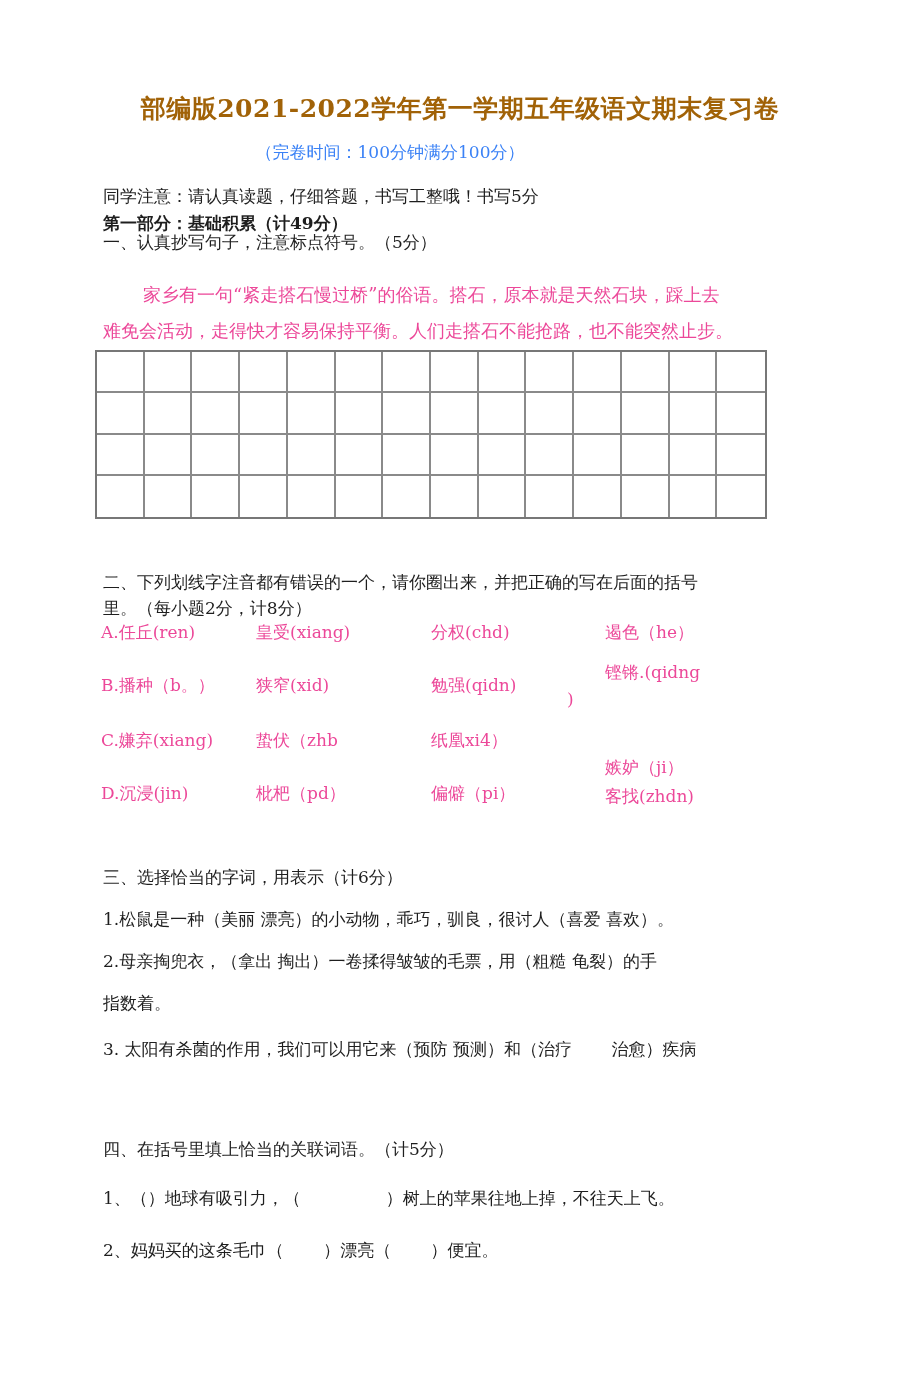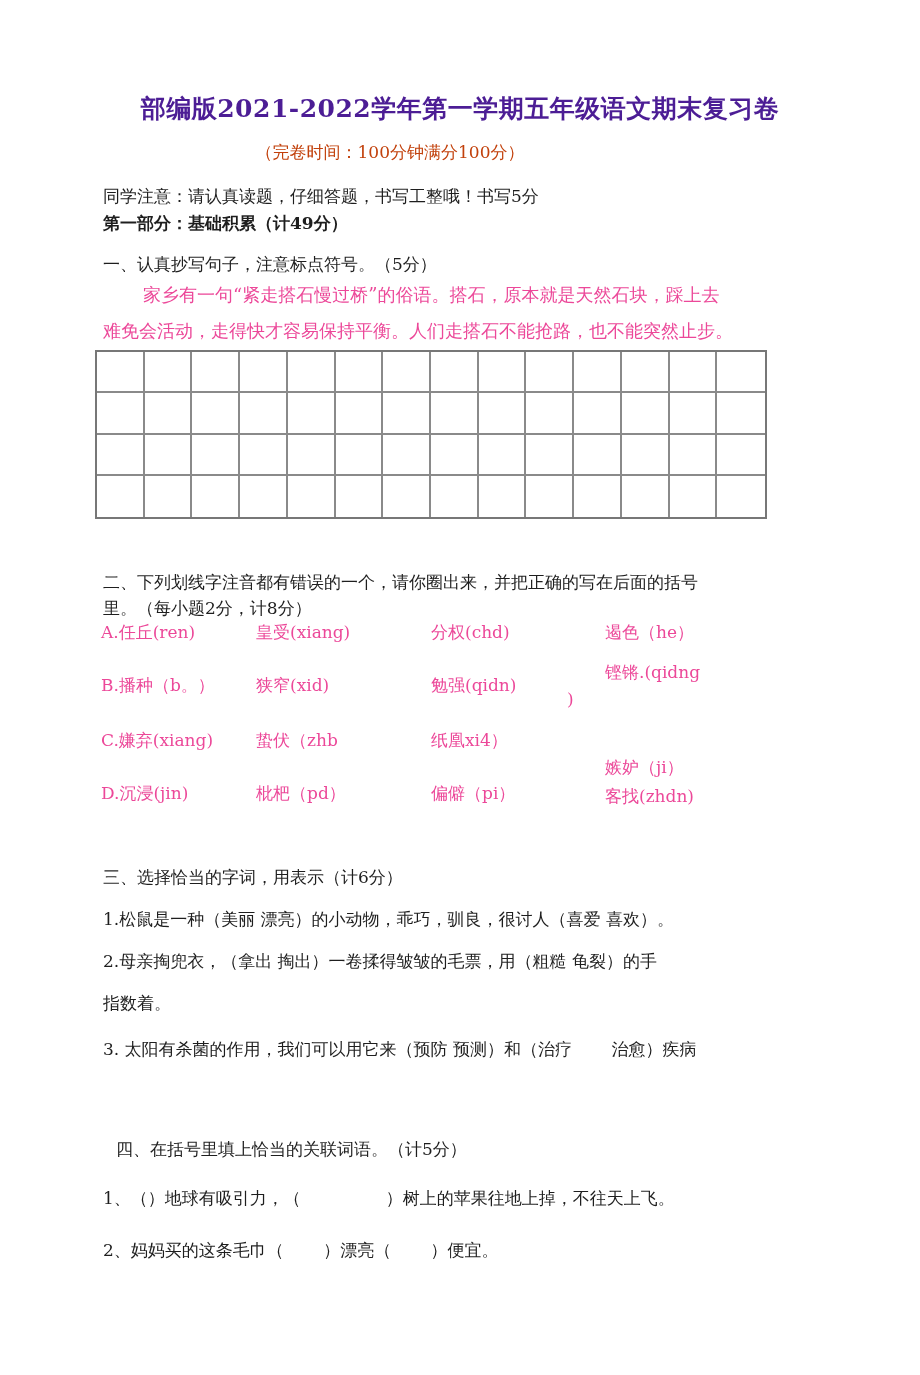--- a/index.html
+++ b/index.html
@@ -1,40 +1,40 @@
 <!DOCTYPE html>
 <html><head>
 <meta charset="utf-8">
 <style>
   html, body { margin: 0; padding: 0; background: #ffffff; }
   body { width: 920px; height: 1375px; position: relative; overflow: hidden;
          font-family: "DejaVu Serif", "Liberation Serif", serif; color: #1a1a1a; }
   .abs { position: absolute; white-space: nowrap; }
-  .title { left: 0; width: 920px; text-align: center; top: 92px; font-size: 25px; font-weight: bold; letter-spacing: 0.5px; color: #4c1d95; }
-  .subtitle { left: 0; width: 780px; text-align: center; top: 141px; font-size: 17px; color: #c2410c; }
+  .title { left: 0; width: 920px; text-align: center; top: 92px; font-size: 25px; font-weight: bold; letter-spacing: 0.5px; color: #a16207; }
+  .subtitle { left: 0; width: 780px; text-align: center; top: 141px; font-size: 17px; color: #3b82f6; }
   .line { font-size: 17px; color: #1e1e1e; }
   .passage { font-size: 18px; color: #ec4899; }
   .grid { position: absolute; left: 95px; top: 350px; width: 672px; height: 169px;
           display: grid; grid-template-columns: repeat(14, 1fr); grid-template-rows: repeat(4, 1fr);
           border: 2px solid #777; box-sizing: border-box; }
   .cell { border-right: 2px solid #8a8a8a; border-bottom: 2px solid #8a8a8a; box-sizing: border-box; }
   .cell.last-col { border-right: none; }
   .cell.last-row { border-bottom: none; }
   .opt { font-size: 17px; color: #ec4899; }
 </style>
 </head>
 <body>
 
 <div class="abs title">部编版2021-2022学年第一学期五年级语文期末复习卷</div>
 <div class="abs subtitle">（完卷时间：100分钟满分100分）</div>
 
 <div class="abs line" style="left:103px; top:185px;">同学注意：请认真读题，仔细答题，书写工整哦！书写5分</div>
 <div class="abs line" style="left:103px; top:212px;font-weight:bold;">第一部分：基础积累（计49分）</div>
 
-<div class="abs line" style="left:103px; top:253px;">一、认真抄写句子，注意标点符号。（5分）</div>
+<div class="abs line" style="left:103px; top:231px;">一、认真抄写句子，注意标点符号。（5分）</div>
 <div class="abs passage" style="left:143px; top:283px;">家乡有一句“紧走搭石慢过桥”的俗语。搭石，原本就是天然石块，踩上去</div>
 <div class="abs passage" style="left:103px; top:319px;">难免会活动，走得快才容易保持平衡。人们走搭石不能抢路，也不能突然止步。</div>
 
 <div class="grid" id="writing-grid">
     <div class="cell"></div>
     <div class="cell"></div>
     <div class="cell"></div>
     <div class="cell"></div>
     <div class="cell"></div>
     <div class="cell"></div>
@@ -113,15 +113,15 @@
 <div class="abs opt" style="left:256px; top:782px;">枇杷（pd）</div>
 <div class="abs opt" style="left:431px; top:782px;">偏僻（pi）</div>
 <div class="abs opt" style="left:605px; top:756px;">嫉妒（ji）</div>
 
 <div class="abs line" style="left:103px; top:866px;">三、选择恰当的字词，用表示（计6分）</div>
 <div class="abs line" style="left:103px; top:908px;">1.松鼠是一种（美丽 漂亮）的小动物，乖巧，驯良，很讨人（喜爱 喜欢）。</div>
 <div class="abs line" style="left:103px; top:950px;">2.母亲掏兜衣，（拿出 掏出）一卷揉得皱皱的毛票，用（粗糙 龟裂）的手</div>
 <div class="abs line" style="left:103px; top:992px;">指数着。</div>
 <div class="abs line" style="left:103px; top:1038px;">3. 太阳有杀菌的作用，我们可以用它来（预防 预测）和（治疗　　 治愈）疾病</div>
 
-<div class="abs line" style="left:103px; top:1138px;margin-left:13px;">四、在括号里填上恰当的关联词语。（计5分）</div>
+<div class="abs line" style="left:103px; top:1138px;">四、在括号里填上恰当的关联词语。（计5分）</div>
 <div class="abs line" style="left:103px; top:1187px;">1、（）地球有吸引力，（　　　　　）树上的苹果往地上掉，不往天上飞。</div>
 <div class="abs line" style="left:103px; top:1239px;">2、妈妈买的这条毛巾（　　 ）漂亮（　　 ）便宜。</div>
 
 </body></html>

